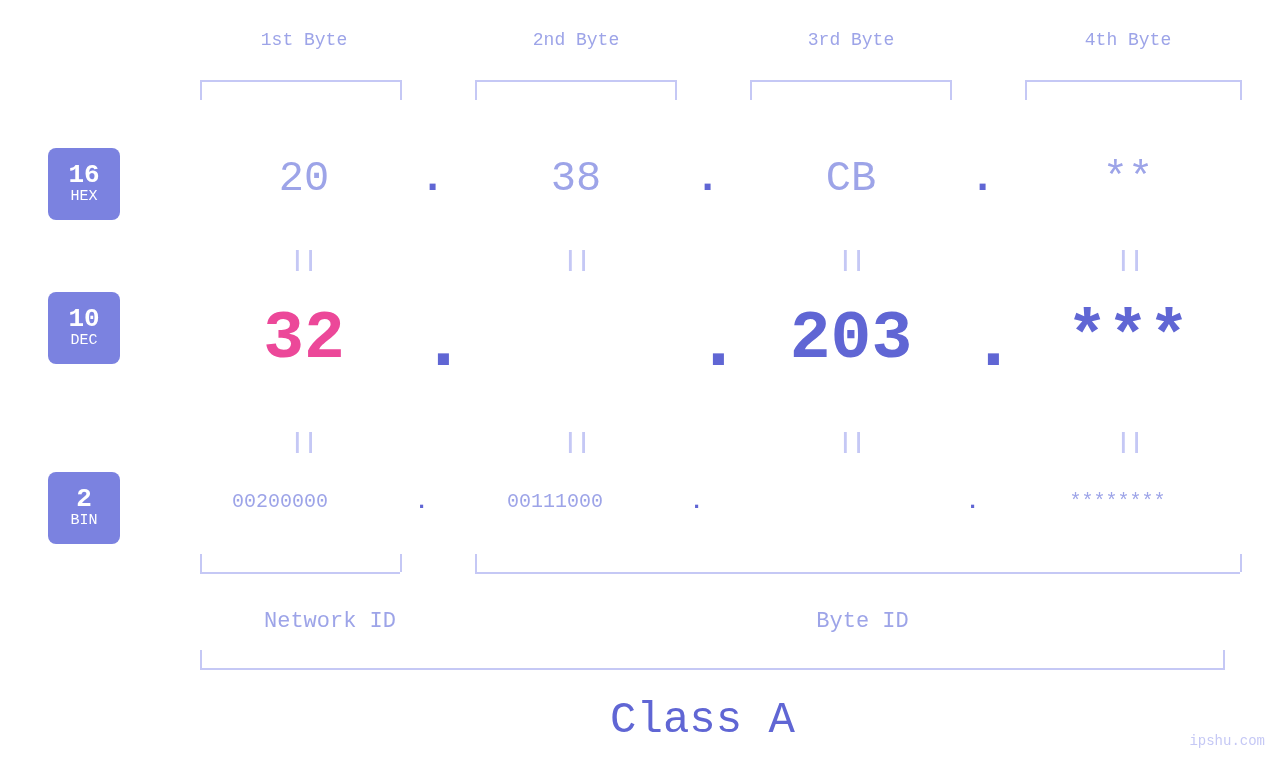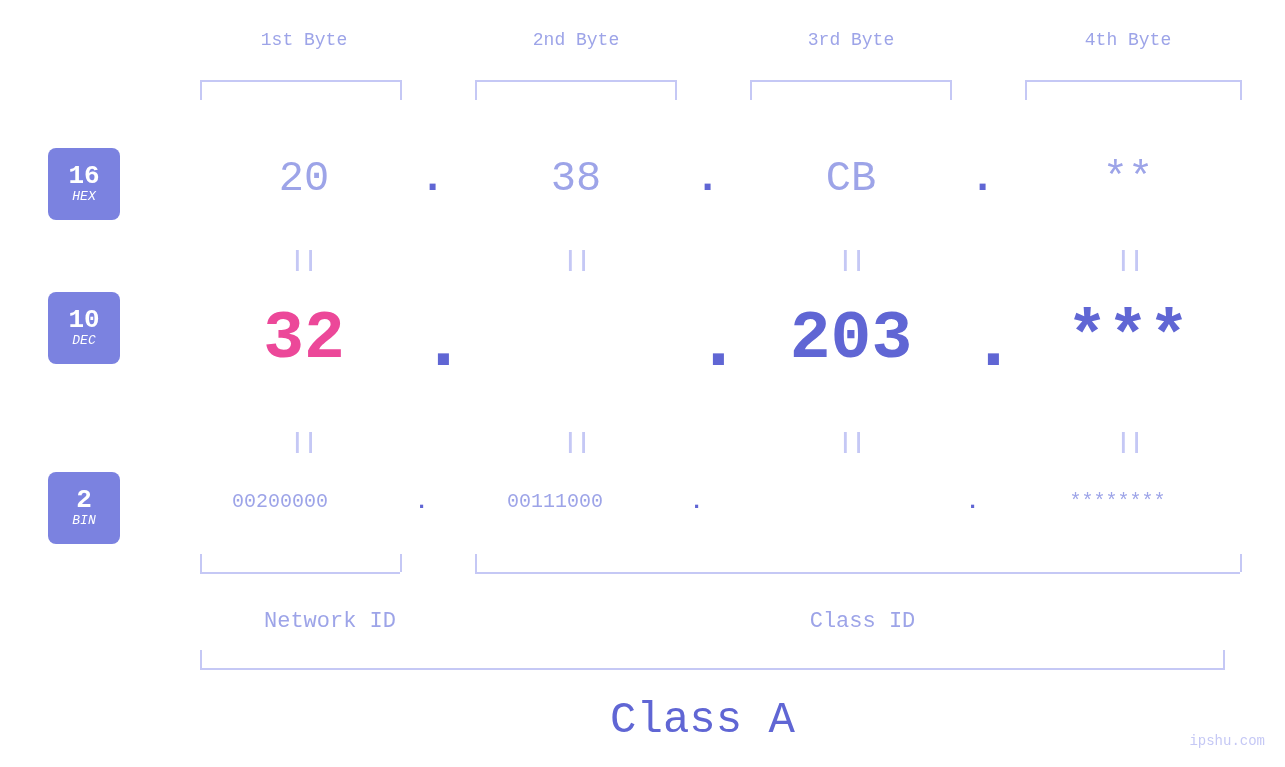--- a/index.html
+++ b/index.html
@@ -43,24 +43,23 @@
     .badge-dec { top: 292px; }
     .badge-bin { top: 472px; }
 
     .badge-num {
       font-size: 26px;
       font-weight: bold;
       line-height: 1;
     }
 
     .badge-label {
-      font-size: 13px;
+      font-size: 15px;
       font-weight: normal;
       line-height: 1.2;
-      font-style: italic;
     }
 
     
     .col-header {
       position: absolute;
       top: 30px;
       font-size: 18px;
       color: #9da4e8;
       text-align: center;
       width: 200px;
@@ -306,21 +305,21 @@
   <div class="bracket-bot" style="left:200px; width:200px;"></div>
   <div class="bracket-v" style="left:200px; top:554px; height:18px;"></div>
   <div class="bracket-v" style="left:400px; top:554px; height:18px;"></div>
 
   <div class="bracket-bot" style="left:475px; width:765px;"></div>
   <div class="bracket-v" style="left:475px; top:554px; height:18px;"></div>
   <div class="bracket-v" style="left:1240px; top:554px; height:18px;"></div>
 
   <div class="network-id-label">Network ID</div>
 
-  <div class="host-id-label">Class ID</div>
+  <div class="host-id-label">Byte ID</div>
 
   <div class="bracket-long-bot"></div>
   <div class="bracket-v" style="left:200px; top:650px; height:18px;"></div>
   <div class="bracket-v" style="right:60px; top:650px; height:18px;"></div>
 
   <div class="class-label">Class A</div>
 
   <div class="watermark">ipshu.com</div>
 
 </div>

